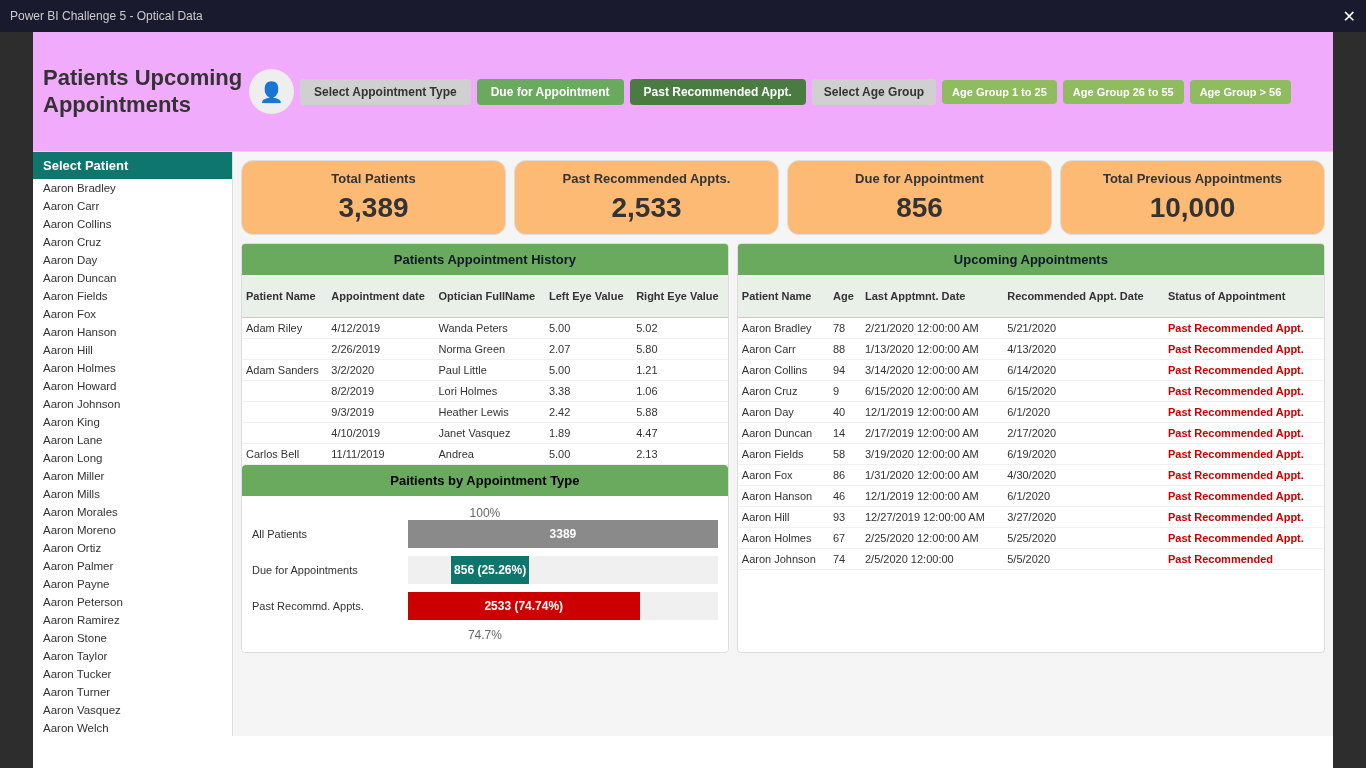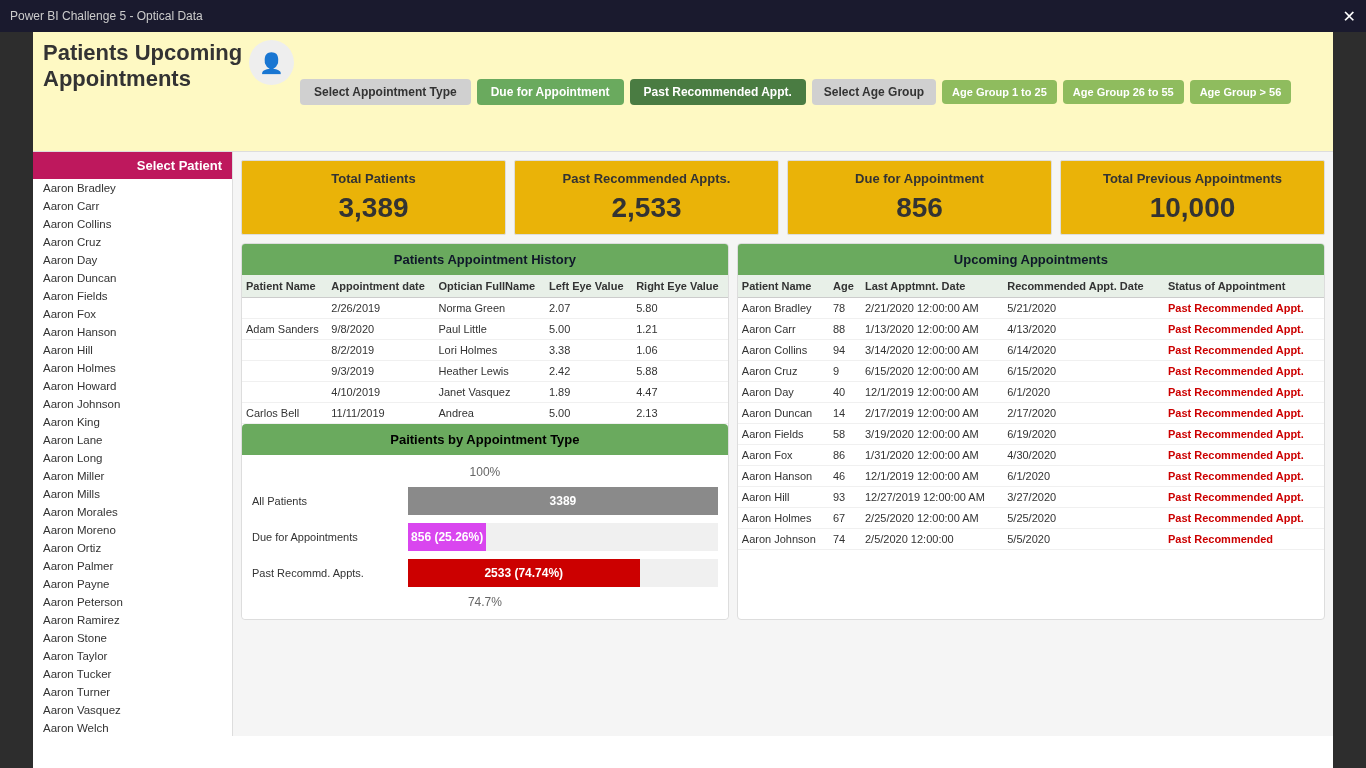--- a/index.html
+++ b/index.html
@@ -6,68 +6,68 @@
     body { font-family: 'Segoe UI', Arial, sans-serif; background: #2d2d2d; width: 1366px; height: 768px; overflow: hidden; font-size: 12px; }
 
     
     .top-bar { background: #1a1a2e; height: 32px; display: flex; align-items: center; justify-content: space-between; padding: 0 10px; color: #ccc; font-size: 12px; }
     .top-bar-close { color: #fff; cursor: pointer; font-size: 16px; }
 
     
     .main-container { background: #fff; width: 1300px; margin: 0 auto; height: 736px; overflow: hidden; position: relative; }
 
     
-    .header { background: #fef9c3; display: flex; padding: 8px 10px; gap: 6px; border-bottom: 1px solid #ddd; height: 120px; }
+    .header { background: #f0abfc; display: flex; align-items: center; padding: 8px 10px; gap: 6px; border-bottom: 1px solid #ddd; height: 120px; }
     .header-title { font-size: 22px; font-weight: bold; color: #333; line-height: 1.2; width: 200px; flex-shrink: 0; }
     .header-icon { width: 45px; height: 45px; background: #eee; border-radius: 50%; display: flex; align-items: center; justify-content: center; font-size: 20px; flex-shrink: 0; }
     .btn-group { display: flex; gap: 6px; align-items: center; flex-wrap: wrap; }
     .btn { padding: 6px 14px; border-radius: 4px; border: none; cursor: pointer; font-size: 12px; font-weight: 600; text-align: center; }
     .btn-gray { background: #d0d0d0; color: #333; }
     .btn-green { background: #6aaa5e; color: #fff; }
     .btn-dark-green { background: #4a7c42; color: #fff; }
     .btn-age { background: #8fbc5e; color: #fff; padding: 6px 10px; font-size: 11px; min-width: 70px; }
     .btn-select-age { background: #d0d0d0; color: #333; padding: 6px 12px; }
 
     
     .content { display: flex; height: calc(736px - 120px - 32px); }
 
     
     .sidebar { width: 200px; background: #fff; border-right: 1px solid #ddd; overflow-y: auto; padding: 0; flex-shrink: 0; }
-    .sidebar-header { background: #be185d; color: #fff; font-weight: bold; padding: 6px 10px; font-size: 13px; text-align: right; }
+    .sidebar-header { background: #0f766e; color: #fff; font-weight: bold; padding: 6px 10px; font-size: 13px; text-align: left; }
     .sidebar-item { padding: 3px 10px; font-size: 11.5px; color: #333; cursor: pointer; }
 
     
     .main-content { flex: 1; overflow-y: auto; padding: 8px; background: #f5f5f5; }
 
     
     .stats-row { display: flex; gap: 8px; margin-bottom: 8px; }
-    .stat-card { flex: 1; background: #eab308; border: 1px solid #ddd; border-radius: 2px; padding: 10px; text-align: center; }
+    .stat-card { flex: 1; background: #fdba74; border: 1px solid #ddd; border-radius: 12px; padding: 10px; text-align: center; }
     .stat-label { font-size: 13px; font-weight: bold; color: #333; margin-bottom: 6px; }
     .stat-value { font-size: 28px; font-weight: bold; color: #333; }
 
     
     .tables-section { display: flex; gap: 8px; margin-bottom: 8px; }
     .table-card { flex: 1; background: #fff; border: 1px solid #ddd; border-radius: 4px; overflow: hidden; }
     .table-header { background: #6aaa5e; color: #0f172a; font-weight: bold; padding: 8px; text-align: center; font-size: 13px; }
     table { width: 100%; border-collapse: collapse; font-size: 11px; }
-    th { background: #e8f0e8; padding: 5px 4px; text-align: left; font-weight: bold; color: #333; border-bottom: 1px solid #ccc; }
+    th { background: #e8f0e8; padding: 15px 4px; text-align: left; font-weight: bold; color: #333; border-bottom: 1px solid #ccc; }
     td { padding: 4px 4px; color: #333; border-bottom: 1px solid #f0f0f0; vertical-align: top; }
     .status-past { color: #cc0000; font-weight: 600; }
 
     
     .chart-card { background: #fff; border: 1px solid #ddd; border-radius: 4px; overflow: hidden; margin-top: 8px; }
     .chart-header { background: #6aaa5e; color: #000000; font-weight: bold; padding: 8px; text-align: center; font-size: 13px; }
     .chart-body { padding: 10px; }
-    .chart-100 { text-align: center; color: #666; font-size: 12px; margin-bottom: 8px; }
+    .chart-100 { text-align: center; color: #666; font-size: 12px; margin-bottom: 0; }
     .chart-row { display: flex; align-items: center; margin-bottom: 8px; gap: 6px; }
     .chart-label { width: 150px; font-size: 11px; color: #333; flex-shrink: 0; }
     .chart-bar-container { flex: 1; background: #f0f0f0; height: 28px; position: relative; }
     .chart-bar { height: 100%; display: flex; align-items: center; justify-content: center; color: #fff; font-weight: bold; font-size: 12px; }
     .bar-gray { background: #8a8a8a; }
-    .bar-green { background: #d946ef; }
+    .bar-green { background: #0f766e; margin-left: 43px; }
     .bar-red { background: #cc0000; }
     .chart-74 { text-align: center; color: #666; font-size: 12px; margin-top: 8px; }
 
     
     ::-webkit-scrollbar { width: 8px; height: 8px; }
     ::-webkit-scrollbar-track { background: #f1f1f1; }
     ::-webkit-scrollbar-thumb { background: #888; border-radius: 4px; }
   </style>
 </head>
 <body>
@@ -168,29 +168,36 @@
                 <tr>
                   <th>Patient Name</th>
                   <th>Appointment date</th>
                   <th>Optician FullName</th>
                   <th>Left Eye Value</th>
                   <th>Right Eye Value</th>
                 </tr>
               </thead>
               <tbody id="history-tbody">
                   <tr>
+      <td>Adam Riley</td>
+      <td>4/12/2019</td>
+      <td>Wanda Peters</td>
+      <td>5.00</td>
+      <td>5.02</td>
+    </tr>
+                  <tr>
       <td></td>
       <td>2/26/2019</td>
       <td>Norma Green</td>
       <td>2.07</td>
       <td>5.80</td>
     </tr>
                   <tr>
       <td>Adam Sanders</td>
-      <td>9/8/2020</td>
+      <td>3/2/2020</td>
       <td>Paul Little</td>
       <td>5.00</td>
       <td>1.21</td>
     </tr>
                   <tr>
       <td></td>
       <td>8/2/2019</td>
       <td>Lori Holmes</td>
       <td>3.38</td>
       <td>1.06</td>

